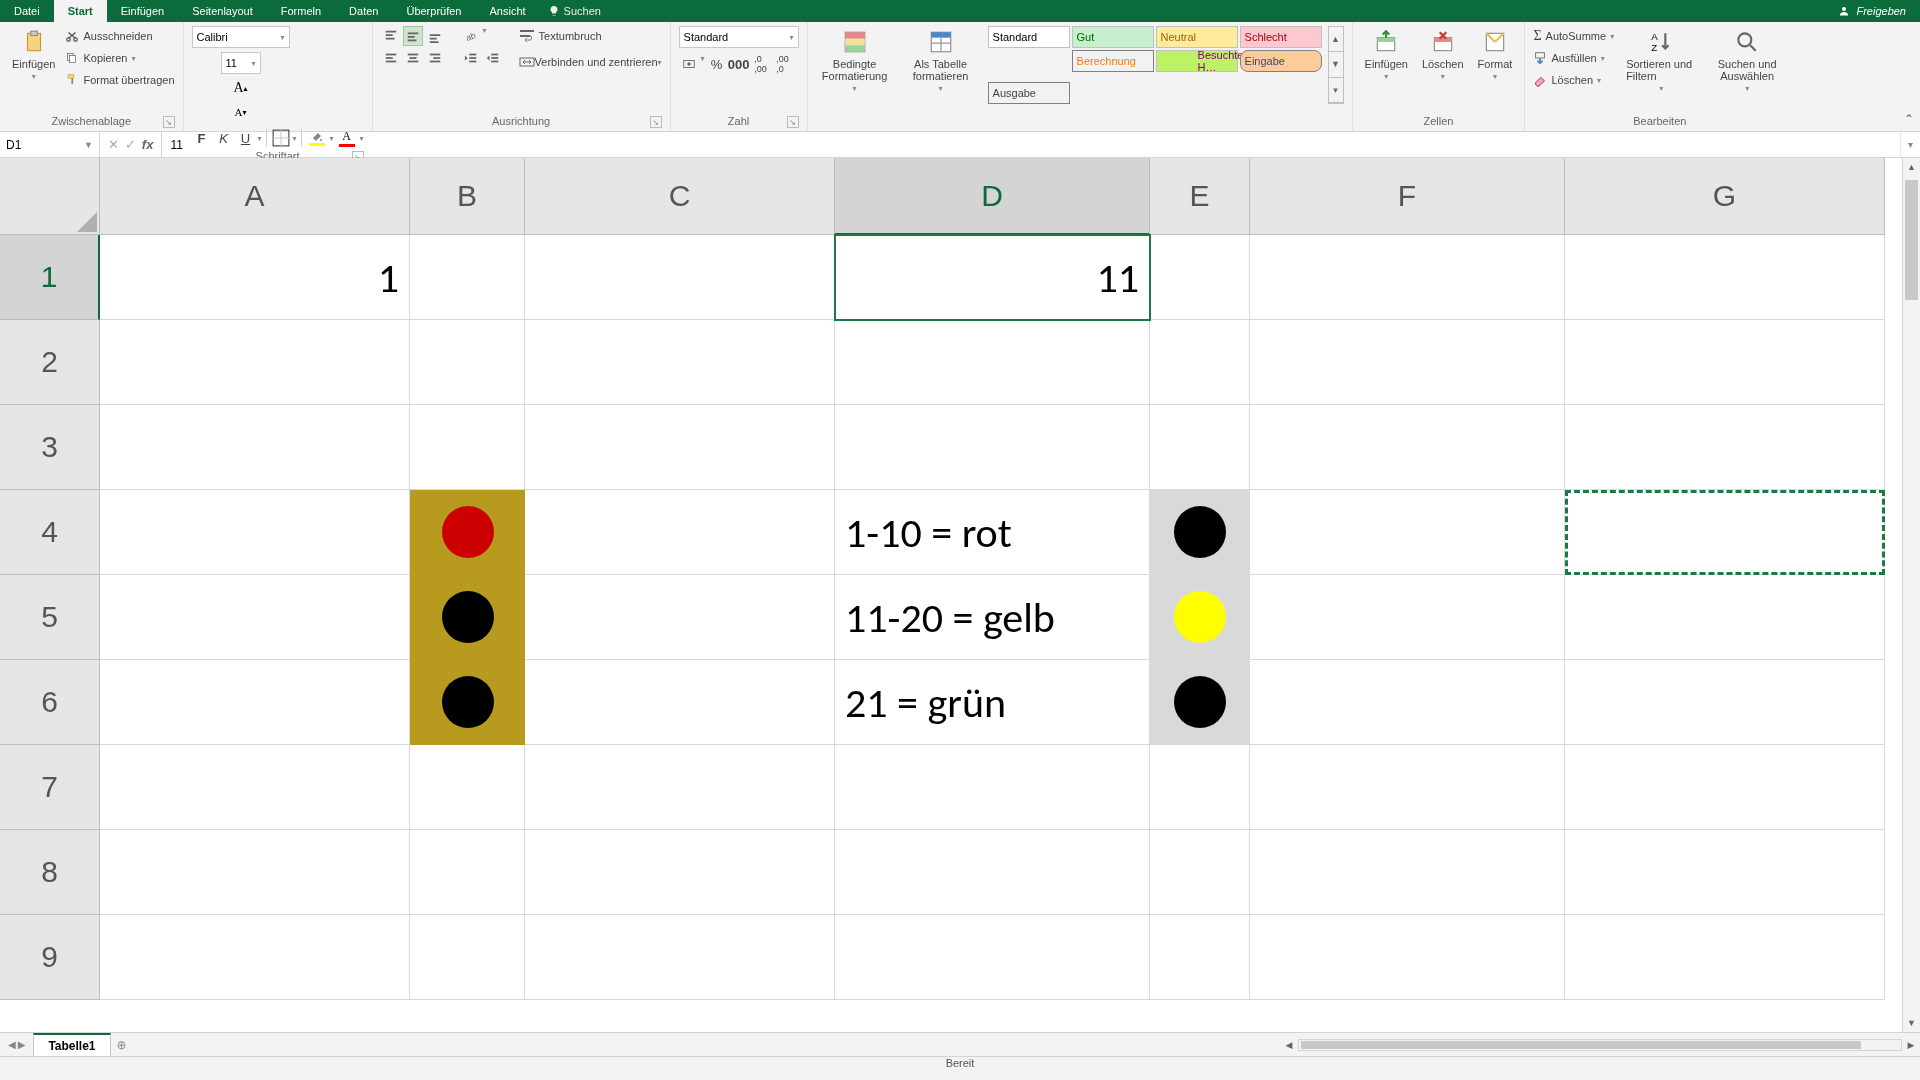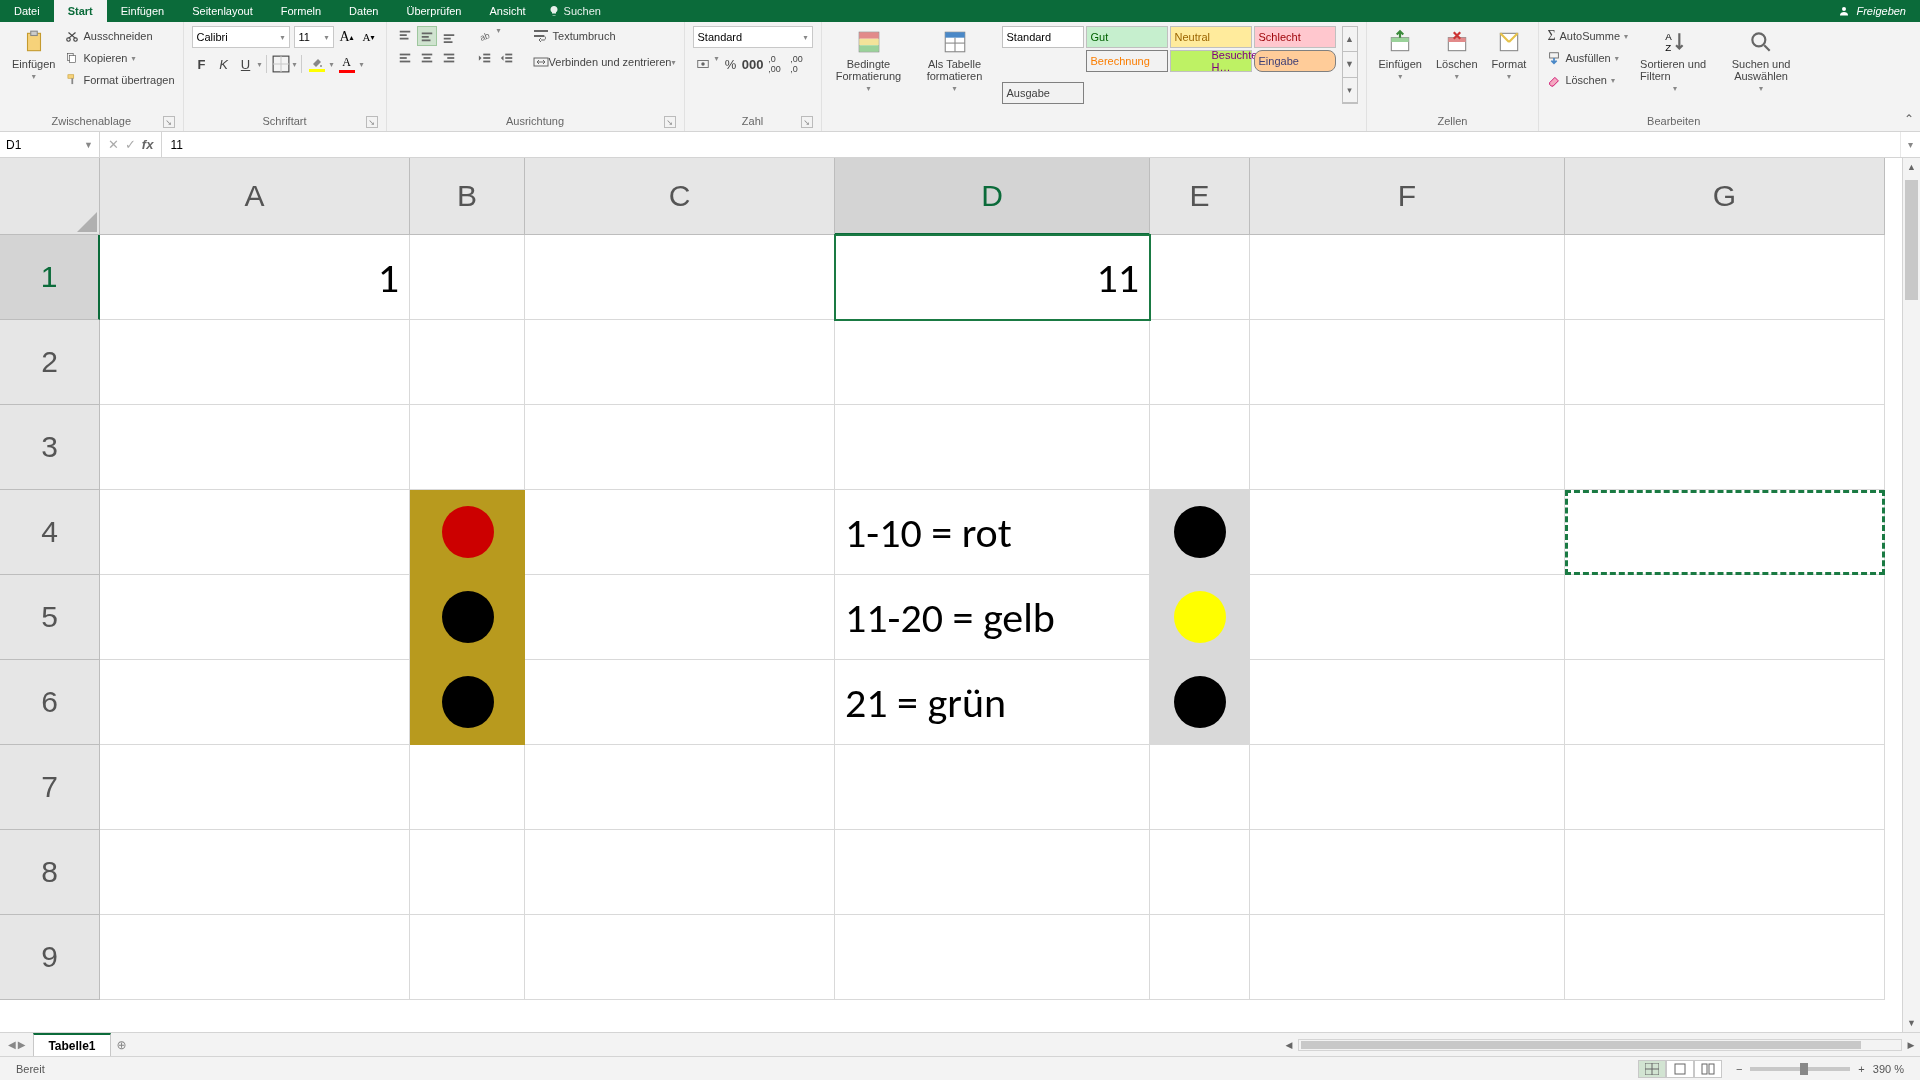--- a/index.html
+++ b/index.html
@@ -29,21 +29,21 @@
 .bigbtn .ico svg { width: 26px; height: 26px; }
 .smallrow { display: flex; align-items: center; gap: 4px; font-size: 11px; color: #444; height: 20px; cursor: pointer; }
 .smallrow svg { width: 14px; height: 14px; }
 .stack { display: flex; flex-direction: column; gap: 2px; }
 
 
 .g-clip .body { align-items: stretch; }
 
 
 .g-font .body { flex-direction: column; gap: 6px; }
-.fontrow1 { display: flex; gap: 4px; align-items: center; }
+.fontrow1 { display: flex; gap: 4px; align-items: center; flex-direction: column; }
 .fontname { width: 98px; height: 22px; border: 1px solid #c8c8c8; background: #fff; font-size: 11px; padding: 0 4px; display:flex;align-items:center;justify-content:space-between; }
 .fontsize { width: 40px; height: 22px; border: 1px solid #c8c8c8; background: #fff; font-size: 11px; padding: 0 4px; display:flex;align-items:center;justify-content:space-between; }
 .fontA { width: 18px; height: 20px; display:flex;align-items:center;justify-content:center;border:1px solid transparent;font-family:'Times New Roman',serif; }
 .fontrow2 { display: flex; gap: 2px; align-items: center; }
 .fbtn { width: 20px; height: 20px; display:flex;align-items:center;justify-content:center;font-size:13px;color:#444;border:1px solid transparent; }
 .colorBtn{display:flex;flex-direction:column;align-items:center;width:22px;}
 .colorBtn .bar{width:16px;height:3px;}
 
 
 .g-align .body { gap: 16px; align-items:flex-start; }
@@ -111,21 +111,21 @@
 .sheetnav span{font-size:10px;}
 .sheettab{background:#fff;border:1px solid #c8c8c8;border-bottom:none;padding:0 14px;display:flex;align-items:center;font-weight:600;border-top:2px solid #0b6b3a;}
 .addsheet{width:22px;display:flex;align-items:center;justify-content:center;color:#888;}
 .sheetbar .hfill{flex:1;}
 .hscroll{width:640px;background:#f3f3f3;display:flex;align-items:center;}
 .hscroll .ar{width:18px;text-align:center;font-size:9px;color:#666;}
 .hscroll .track{flex:1;height:12px;background:#f3f3f3;border:1px solid #d4d4d4;position:relative;}
 .hscroll .thumb{position:absolute;left:2px;top:1px;bottom:1px;width:560px;background:#c8c8c8;}
 
 
-.status{height:24px;background:#f3f3f3;border-top:1px solid #d4d4d4;display:flex;align-items:center;font-size:11px;color:#555;padding:0 16px;gap:14px;}
+.status{height:24px;background:#f3f3f3;border-top:1px solid #d4d4d4;display:flex;align-items:center;font-size:11px;color:#555;padding:0 10px;gap:14px;flex-direction:column;}
 .status .fill{flex:1;}
 .viewbtns{display:flex;gap:0;}
 .viewbtn{width:28px;height:18px;border:1px solid #c8c8c8;display:flex;align-items:center;justify-content:center;background:#fff;}
 .viewbtn.active{background:#d2e4d2;}
 .zoom{display:flex;align-items:center;gap:8px;}
 .zoom .slider{width:100px;height:4px;background:#c8c8c8;position:relative;}
 .zoom .slider .handle{position:absolute;left:50%;top:-4px;width:8px;height:12px;background:#888;}
 .caret{font-size:8px;color:#888;}
 </style>
 </head>

